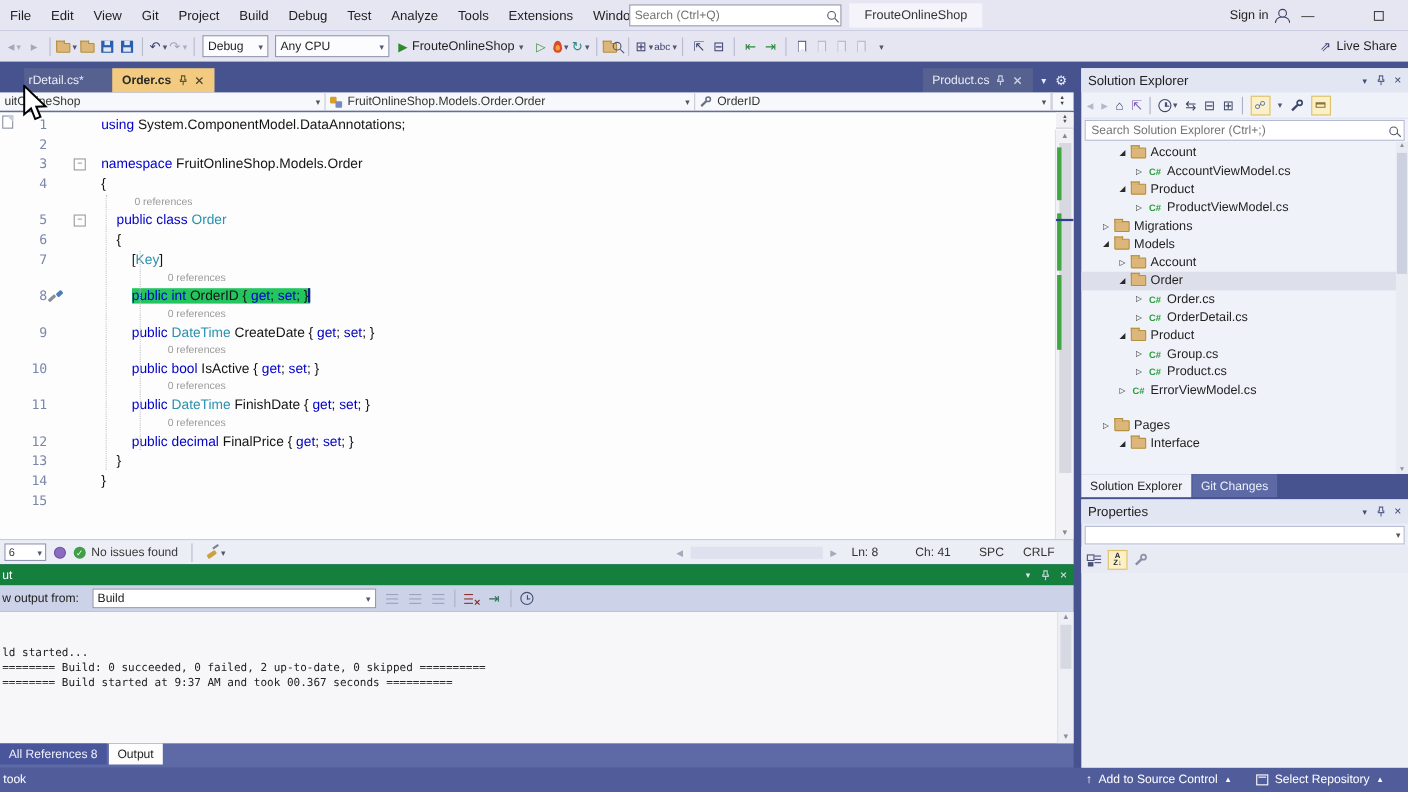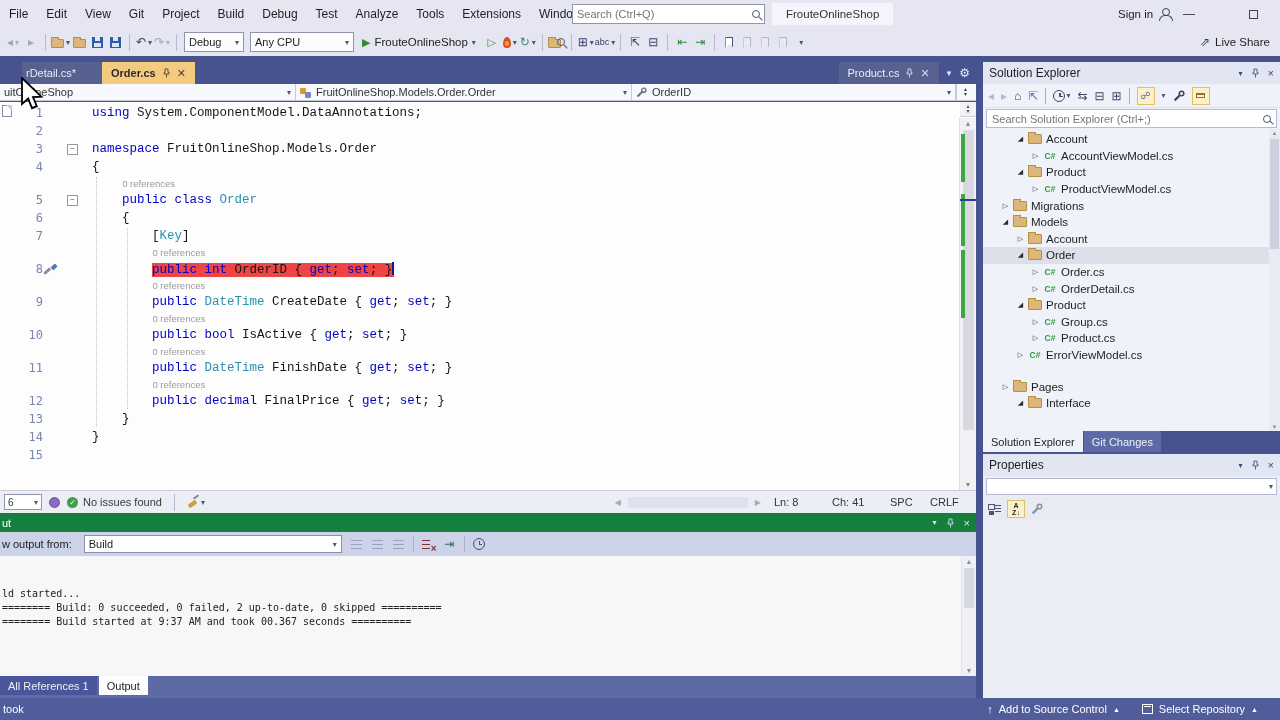--- a/index.html
+++ b/index.html
@@ -82,26 +82,26 @@
   .coderow { height:18px; }
   .lensrow { height:15px; }
   .ln { width:58px; text-align:right; padding-right:15px; color:#7b86ab; font-family:"DejaVu Sans Mono",monospace; font-size:12px; position:relative; flex:none; }
   .drv { position:absolute; right:0; top:2px; width:13px; height:13px; }
   .drv::before { content:''; position:absolute; left:0px; bottom:2px; width:8px; height:2.6px; background:#8a8f9c; transform:rotate(-42deg); transform-origin:left bottom; border-radius:1px; }
   .drv::after { content:''; position:absolute; right:1px; top:1px; width:6px; height:3.6px; background:#4d7cb8; transform:rotate(-42deg); border-radius:1px; }
   .chg { width:5px; flex:none; }
   .chg.on { background:#3fa73f; }
   .foldcol { width:17px; flex:none; position:relative; height:100%; }
   .minusbox::before { content:'\2212'; position:absolute; left:4px; top:50%; margin-top:-5px; width:9px; height:9px; line-height:7px; text-align:center; font-size:8px; color:#555; border:1px solid #9a9a9a; background:#fff; }
-  .codetext { font-family:Liberation Mono, monospace; font-size:12.5px; white-space:pre; padding-left:12px; }
+  .codetext { font-family:Liberation Sans, sans-serif; font-size:12.5px; white-space:pre; padding-left:12px; }
   .lenstext { font-family:"Liberation Sans",sans-serif; font-size:9.5px; color:#9a9a9a; margin-left:12px; }
   .tok-kw { color:#0101c8; }
   .tok-pl { color:#151515; }
   .tok-ty { color:#2b91af; }
-  .selwrap { background:#ef4444; }
+  .selwrap { background:#22c55e; }
   .caret-i { display:inline-block; width:1.5px; height:13px; background:#16168e; vertical-align:-2px; }
   .guide { position:absolute; width:0; border-left:1px dotted #c3c3cc; }
   .vscroll { position:absolute; right:0; top:0; bottom:0; width:17px; background:#f1f1f6; border-left:1px solid #dfdfe8; }
   .vs-split { position:absolute; top:-17px; left:0; right:0; height:16px; background:#f1f1f6; border-bottom:1px solid #cfcfdb; display:flex; flex-direction:column; align-items:center; justify-content:center; font-size:6px; line-height:5px; color:#555; }
   .vs-arrow { position:absolute; left:0; right:0; text-align:center; font-size:7px; color:#888; }
   .vs-thumb { position:absolute; left:3px; width:11px; background:#d8d8e0; }
   .vs-mark { position:absolute; left:1px; width:4px; background:#3fa73f; }
   .vs-caretline { position:absolute; left:0; right:0; height:2px; background:#2f3f8f; }
 
   
@@ -578,21 +578,21 @@
     <div class="out-scroll">
       <div class="up">▲</div>
       <div class="th"></div>
       <div class="dn">▼</div>
     </div>
   </div>
 
   <div class="bottom-tabs">
 
       <div class="btab inactive">
-        <span>All References 1</span>
+        <span>All References 8</span>
       </div>
 
       <div class="btab active">
         <span>Output</span>
       </div>
 
   </div>
 
   <div class="statusbar">
     <span>took</span>

